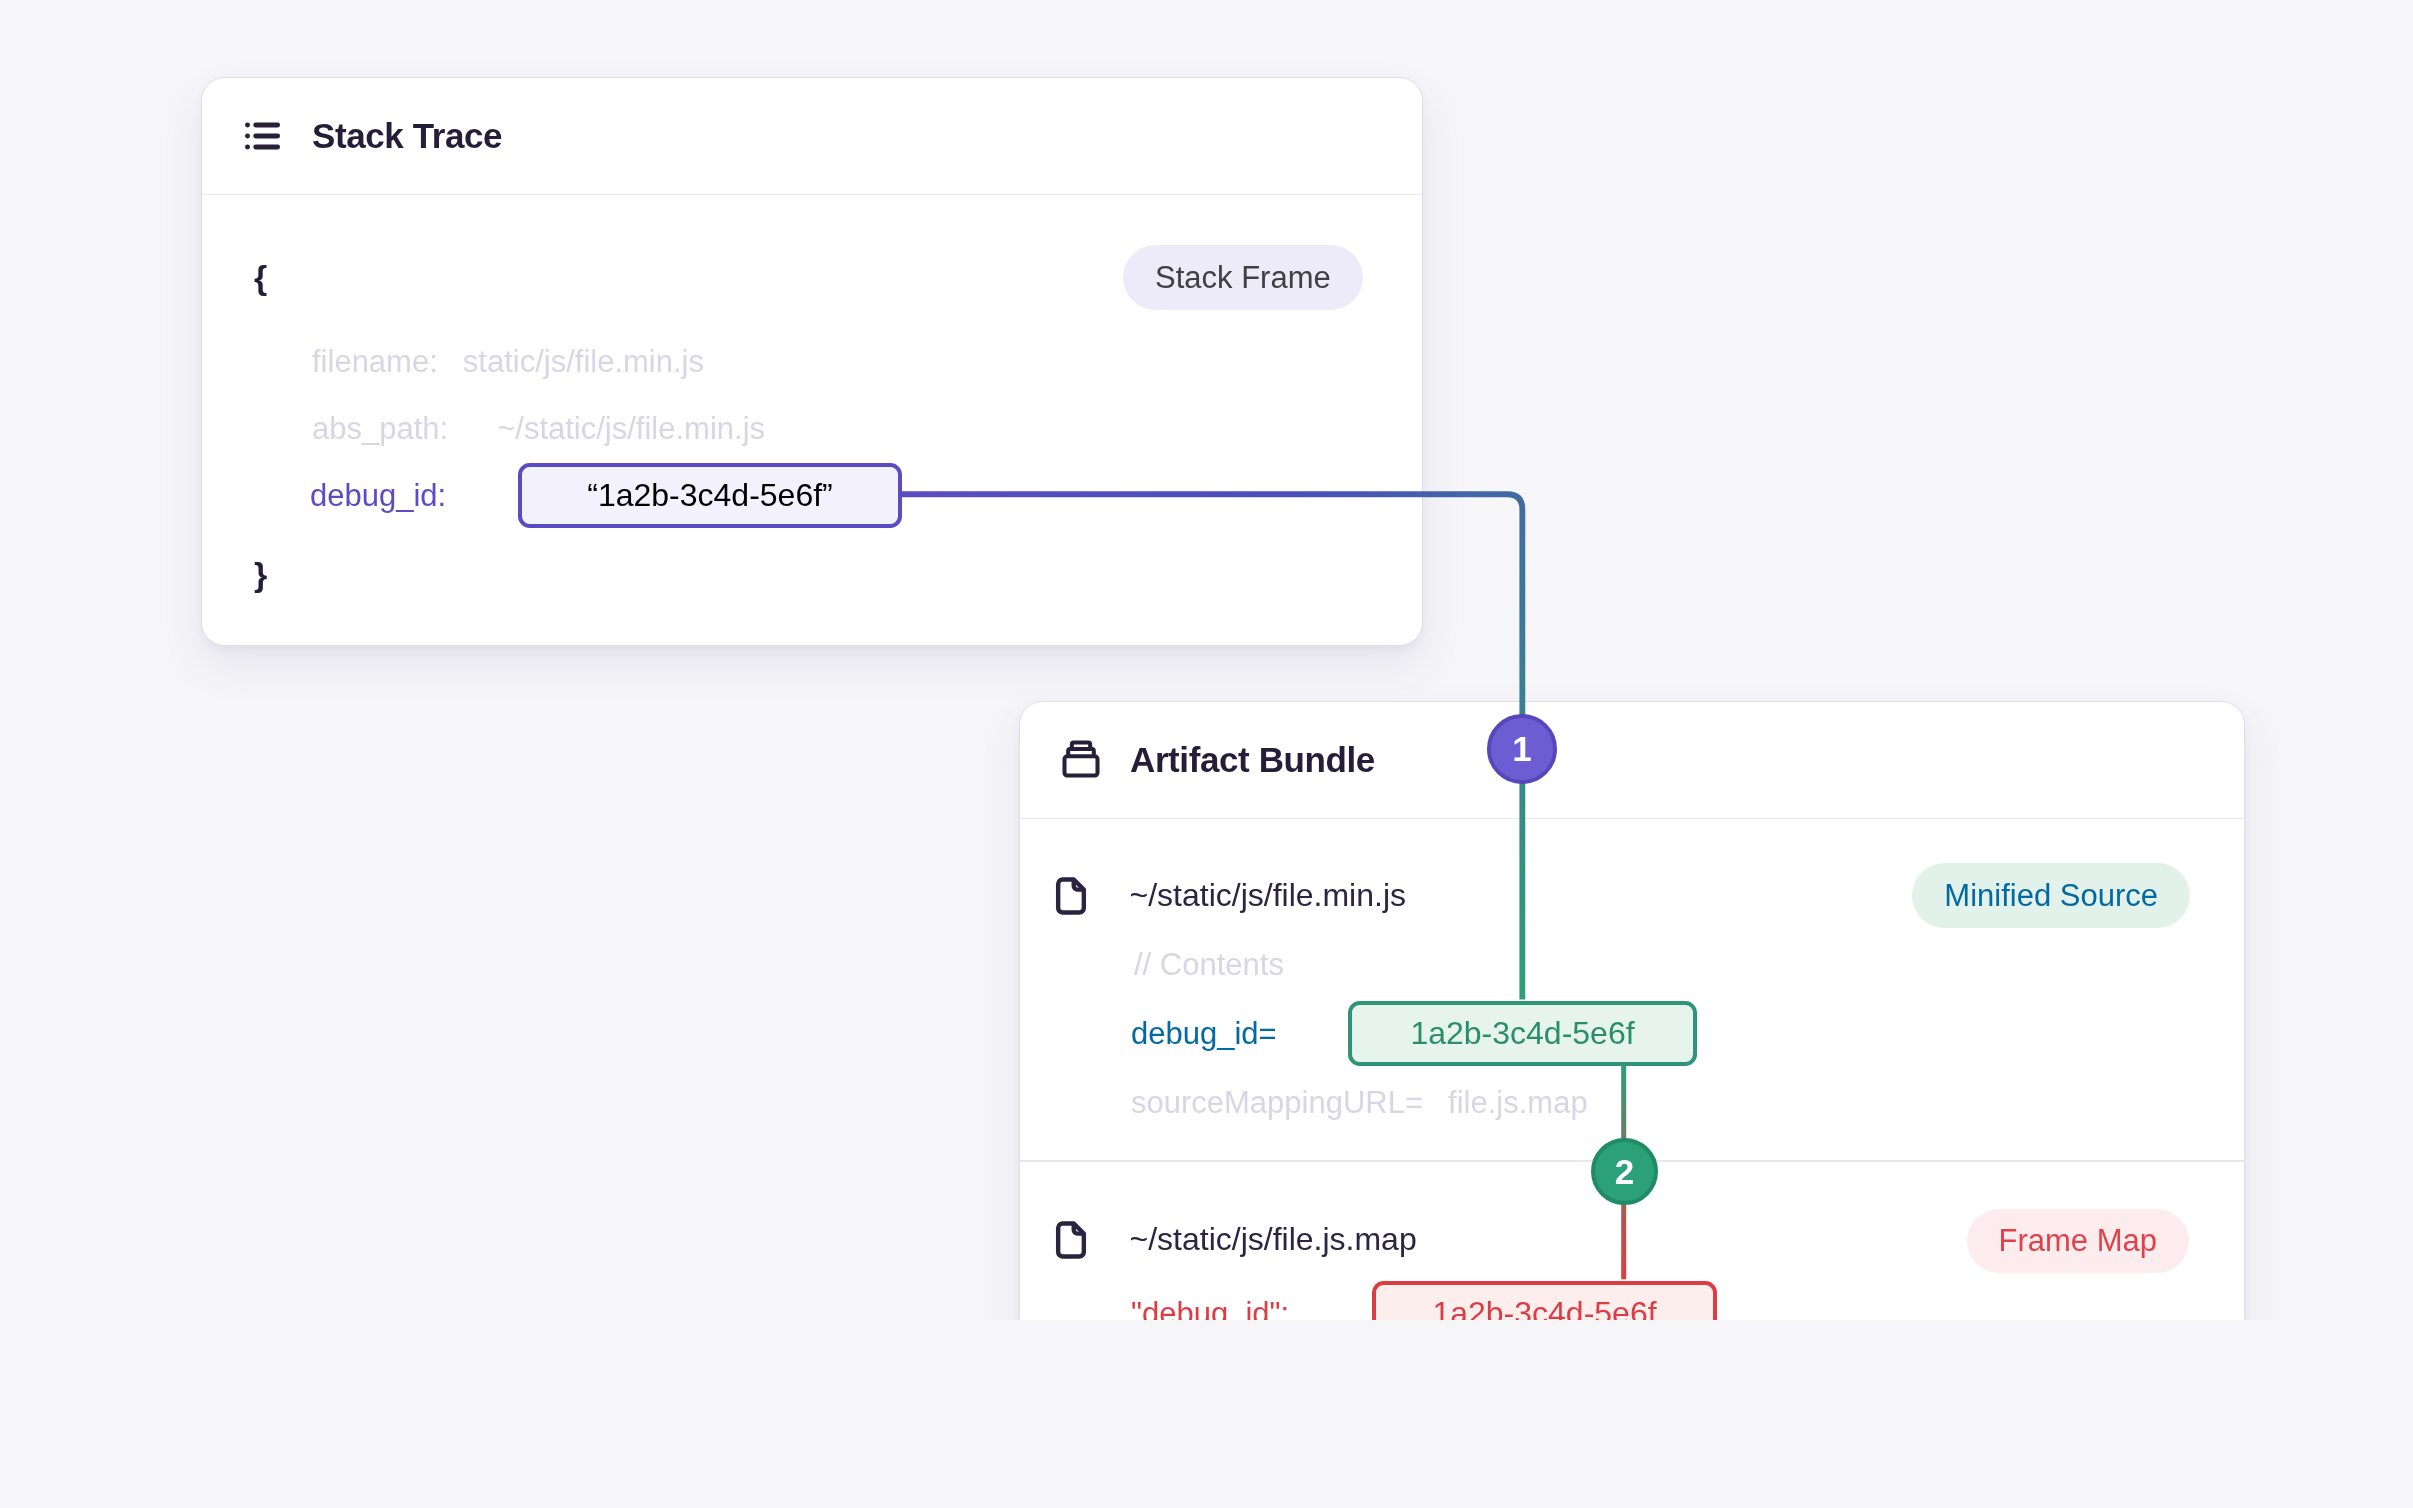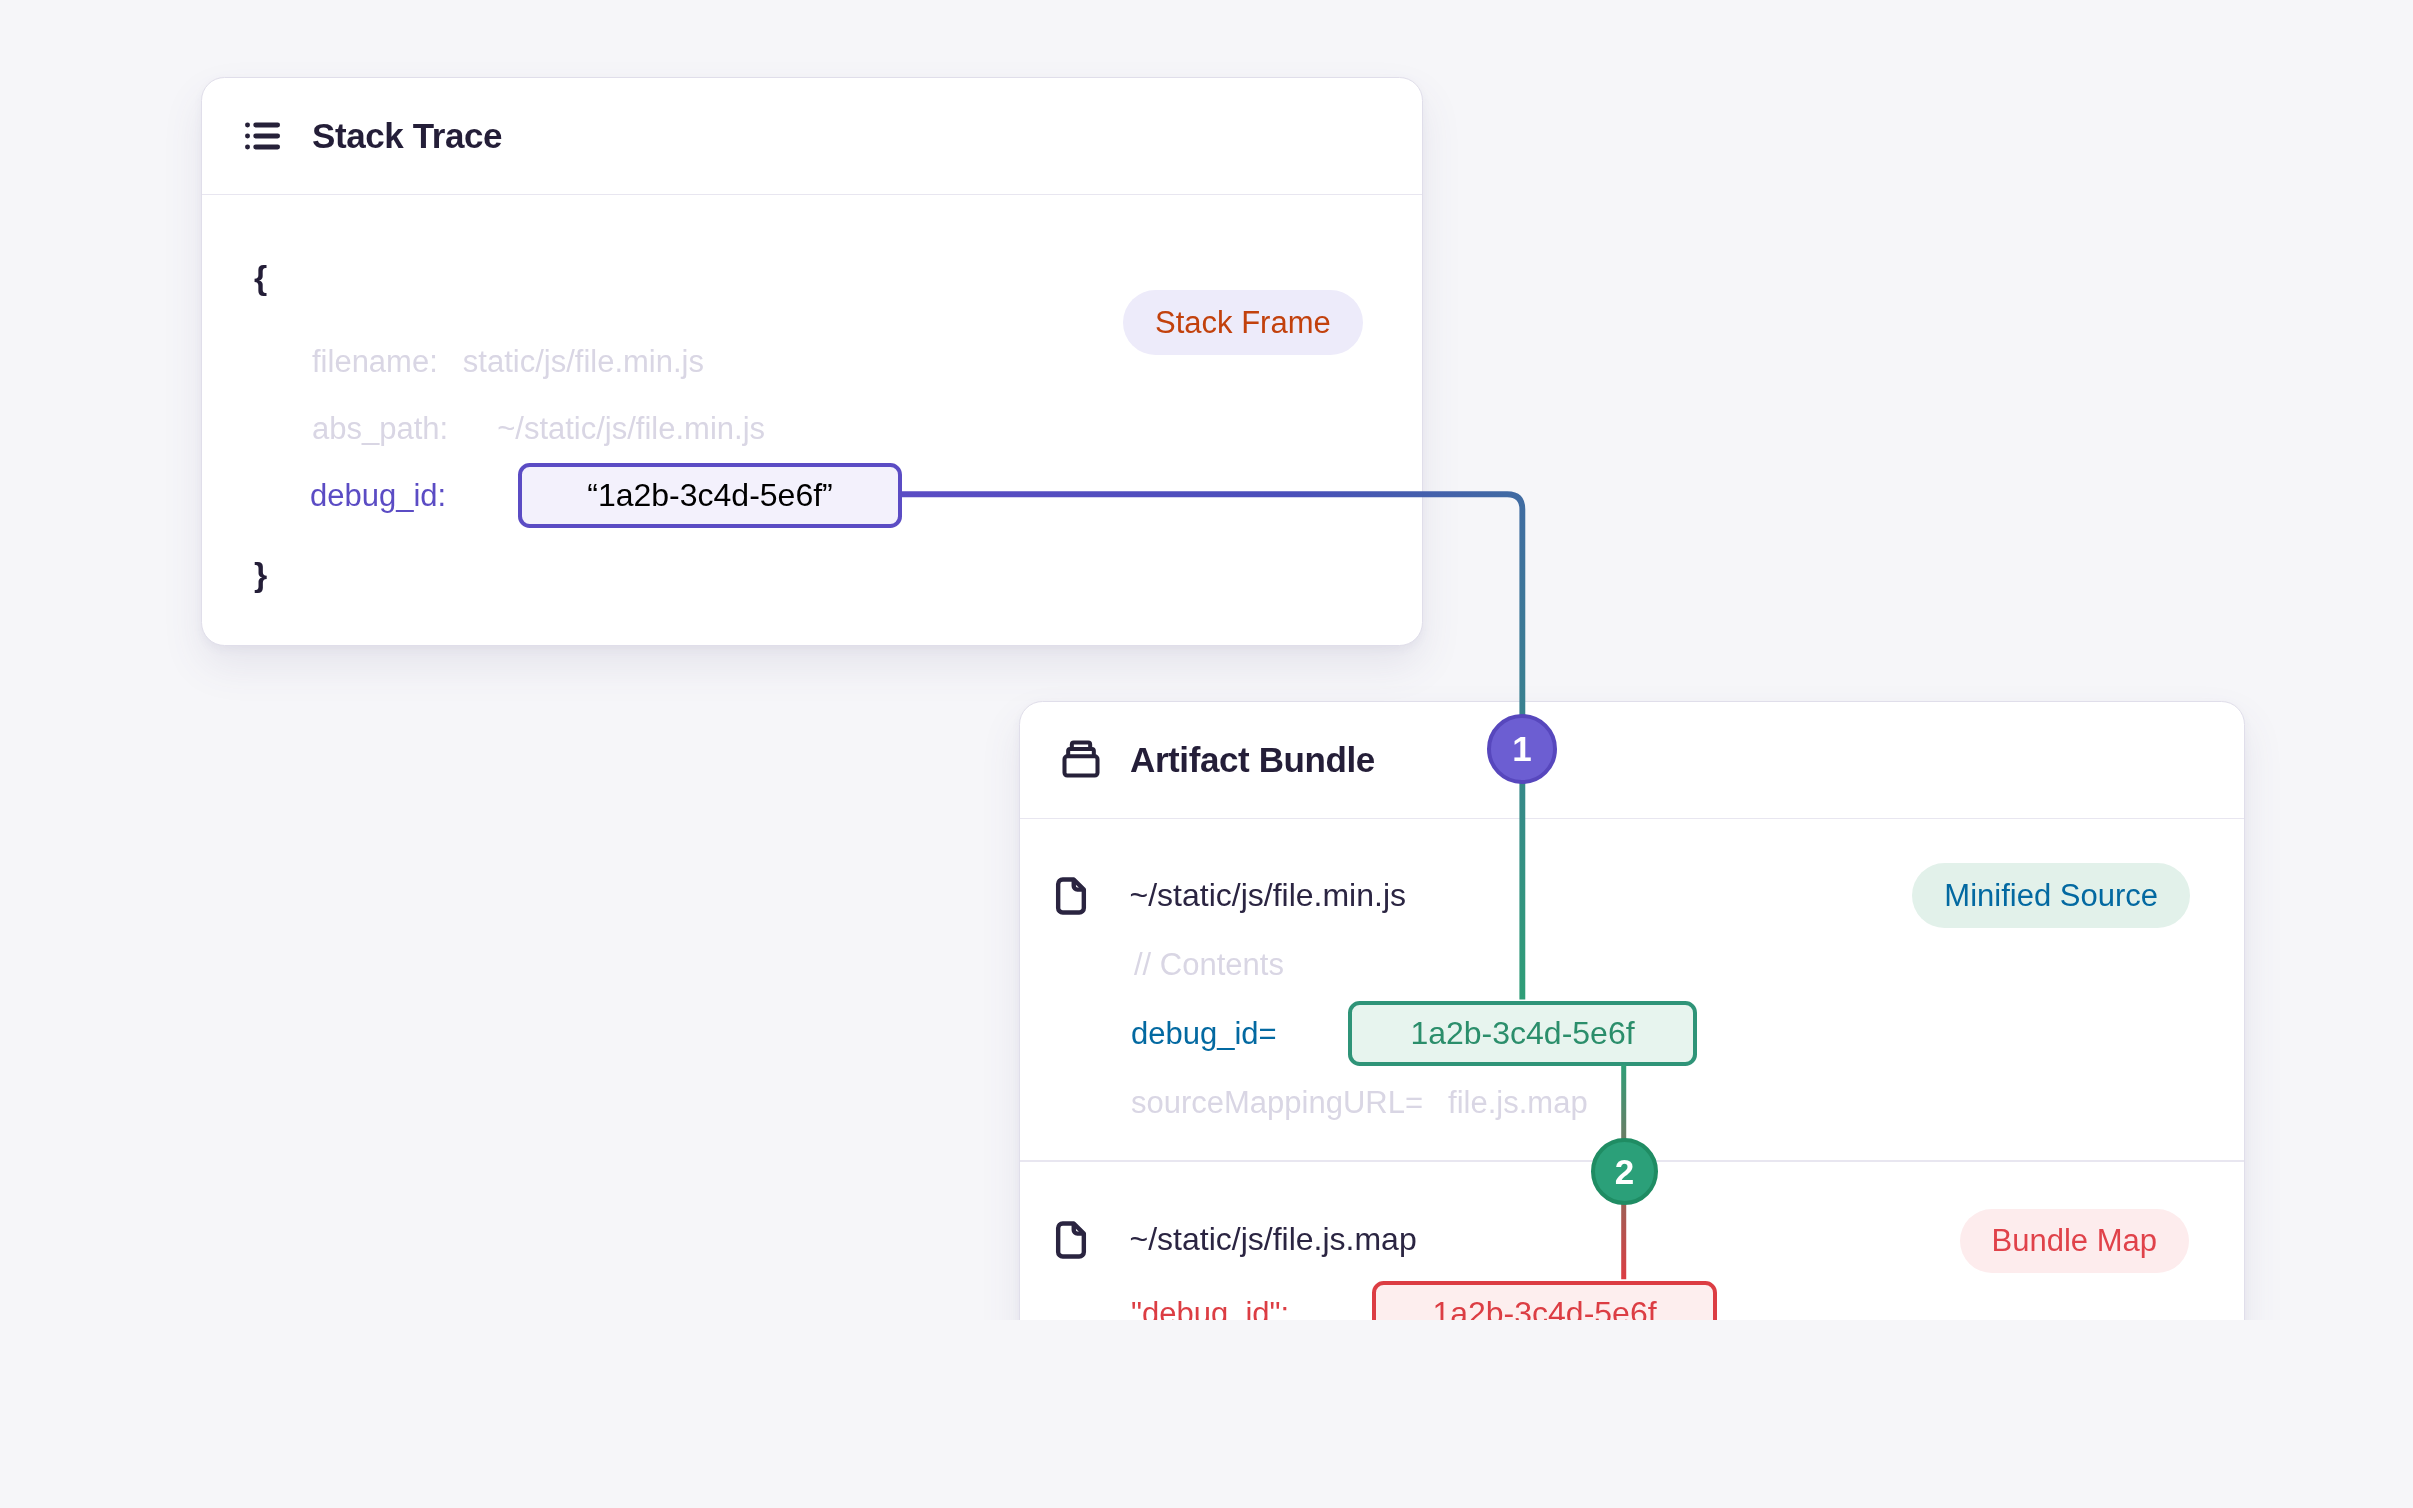--- a/index.html
+++ b/index.html
@@ -21,21 +21,21 @@
   .hicon{width:44px;height:44px;flex:0 0 auto;}
   .row{position:absolute;height:65px;display:flex;align-items:center;}
   .code{font-size:31px;}
   .muted{color:#d9d6e4;font-weight:400;}
   .gap{display:inline-block;width:25px;}
   .brace{font-size:34px;font-weight:700;color:#241e38;}
   .pill{
     position:absolute;height:65px;display:flex;align-items:center;border-radius:37px;
     padding:0 32px;font-size:31px;font-weight:500;
   }
-  .pill-purple{background:#edebfa;color:#c2410c;margin-top:45px;}
+  .pill-purple{background:#edebfa;color:#404040;}
   .pill-green{background:#e2f1ea;color:#0369a1;}
   .pill-red{background:#fdeced;color:#e0424a;}
   .valbox{
     position:absolute;height:65px;display:flex;align-items:center;justify-content:center;
     border-radius:11.7px;font-size:32px;font-weight:500;box-sizing:border-box;
   }
   .valbox-purple{border:4.2px solid #5b4cc4;background:#f3f1fc;color:#000000;}
   .valbox-green{border:4.2px solid #2f9478;background:#e7f4ee;color:#2b8e6b;}
   .valbox-red{border:4.2px solid #dc3d43;background:#fdeeee;color:#dc3d43;}
   .label-purple{color:#5b4cc4;font-weight:500;}
@@ -147,21 +147,21 @@
     <div class="divider" style="top:458px;"></div>
 
     <div class="row" style="left:28.5px;top:505px;gap:37px;">
       <svg class="ficon" viewBox="0 0 24 24">
         <path d="M13.5 3 H7.5 A2.5 2.5 0 0 0 5 5.5 v13 A2.5 2.5 0 0 0 7.5 21 h9 A2.5 2.5 0 0 0 19 18.5 V8.5 Z" fill="none" stroke="#2a2440" stroke-width="2.4" stroke-linejoin="round"></path>
         <path d="M13.5 3 v3.5 a2 2 0 0 0 2 2 H19" fill="none" stroke="#2a2440" stroke-width="2.4" stroke-linejoin="round"></path>
       </svg>
       <span class="filepath">~/static/js/file.js.map</span>
     </div>
     <div class="pill pill-red" style="right:55px;top:507px;height:64px;">
-      <span>Bundle Map</span>
+      <span>Frame Map</span>
     </div>
 
     <div class="row code" style="left:111px;top:579px;">
       <span class="label-red">"debug_id":</span>
     </div>
     <div class="valbox valbox-red" style="left:352px;top:579px;width:345px;">
       <span>1a2b-3c4d-5e6f</span>
     </div>
   </div>
 

